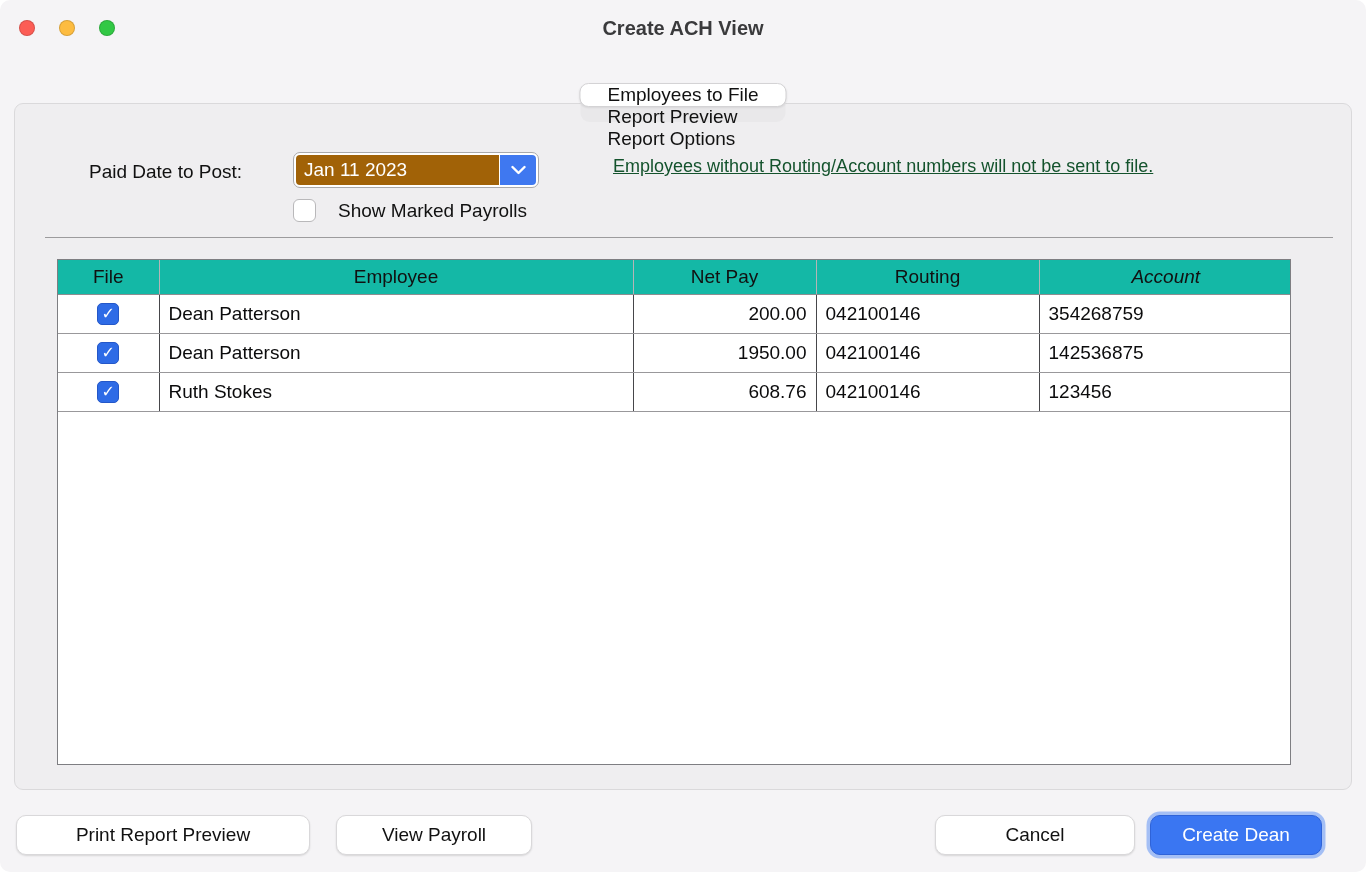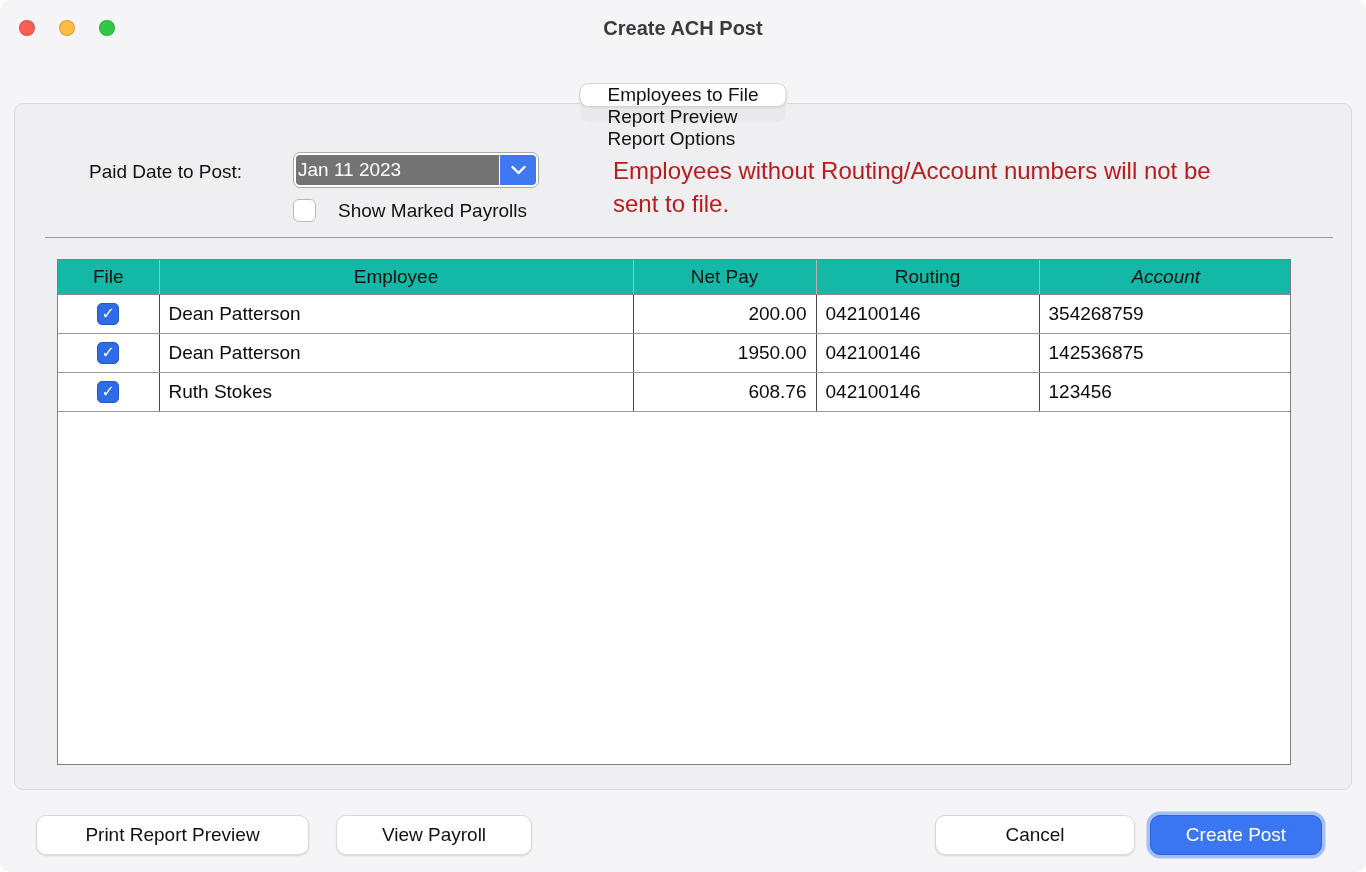--- a/index.html
+++ b/index.html
@@ -26,27 +26,27 @@
     margin:-1px;box-shadow:0 1px 2px rgba(0,0,0,.08);}
   .tab-sep{width:1px;height:18px;background:#c6c5c7;align-self:center;}
   
   .panel{position:absolute;left:14px;right:14px;top:103px;bottom:82px;
     background:#efeef0;border:1px solid #dad9db;border-radius:9px;}
   .form-label{position:absolute;left:74px;top:57px;font-size:19px;color:#111;}
   
   .select{position:absolute;left:278px;top:48px;width:246px;height:36px;
     display:flex;background:#ffffff;border:1px solid #a9a9ab;border-radius:7px;
     padding:2px;cursor:default;}
-  .select-value{flex:1;background:#737373;color:#fff;font-size:19px;
-    display:flex;align-items:center;padding:0 2px;border-radius:4px 0 0 4px;}
+  .select-value{flex:1;background:#a16207;color:#fff;font-size:19px;
+    display:flex;align-items:center;padding:0 8px;border-radius:4px 0 0 4px;}
   .select-btn{width:36px;background:#3f78f0;display:flex;align-items:center;
     justify-content:center;border-radius:0 4px 4px 0;margin-left:1px;}
   
-  .note{position:absolute;left:598px;top:50px;width:608px;font-size:24px;
-    line-height:1.38;color:#b91c1c;}
+  .note{position:absolute;left:598px;top:50px;width:608px;font-size:18px;
+    line-height:1.38;color:#14532d;text-decoration:underline;}
   
   .check-row{position:absolute;left:278px;top:95px;display:flex;
     align-items:center;gap:22px;}
   .checkbox-empty{width:23px;height:23px;background:#fff;border:1.5px solid #b9b8ba;
     border-radius:6px;}
   .check-label{font-size:19px;color:#111;}
   .divider{position:absolute;left:30px;right:18px;top:133px;height:1px;background:#9c9b9d;}
   
   .table-wrap{position:absolute;left:42px;top:155px;width:1234px;height:506px;
     background:#ffffff;border:1px solid #7e7e82;overflow:hidden;}
@@ -63,36 +63,36 @@
   .cell-net{text-align:right;}
   .row-checkbox{display:inline-flex;align-items:center;justify-content:center;
     width:22px;height:22px;border-radius:5px;background:#2e6be6;
     border:1px solid #2457c8;vertical-align:middle;}
   .row-checkbox span{color:#fff;font-size:16px;font-weight:700;line-height:1;}
   
   .btn{position:absolute;top:815px;height:40px;border-radius:10px;background:#fff;
     border:1px solid #d9d8da;box-shadow:0 1px 2px rgba(0,0,0,.13);
     display:flex;align-items:center;justify-content:center;font-size:19px;
     color:#111;cursor:default;}
-  .btn-print{left:36px;width:273px;}
+  .btn-print{left:16px;width:294px;}
   .btn-view{left:336px;width:196px;}
   .btn-cancel{left:935px;width:200px;}
   .btn-create{left:1150px;width:172px;background:#3a76f2;color:#fff;
     border:1px solid #2f63d8;box-shadow:0 0 0 3.5px rgba(66,126,243,.45);}
 </style>
 </head>
 <body>
 
 <div class="window">
 
   <div class="titlebar">
     <span class="traffic t-red" style="background: rgb(252, 93, 85);"></span>
     <span class="traffic t-yellow" style="background: rgb(253, 188, 64);"></span>
     <span class="traffic t-green" style="background: rgb(50, 200, 69);"></span>
-    <span class="win-title">Create ACH Post</span>
+    <span class="win-title">Create ACH View</span>
   </div>
 
   <div class="tabs">
       <div class="tab active">Employees to File</div>
       <div class="tab">Report Preview</div>
       <span class="tab-sep"></span>
       <div class="tab">Report Options</div>
     </div>
 
   <div class="panel">
@@ -157,15 +157,15 @@
               <td class="c4 cell-account">123456</td>
             </tr>
           </tbody>
       </table>
     </div>
   </div>
 
   <div class="btn btn-print">Print Report Preview</div>
   <div class="btn btn-cancel">Cancel</div>
   <div class="btn btn-view">View Payroll</div>
-  <div class="btn btn-create">Create Post</div>
+  <div class="btn btn-create">Create Dean</div>
 
 </div>
 
 </body></html>

